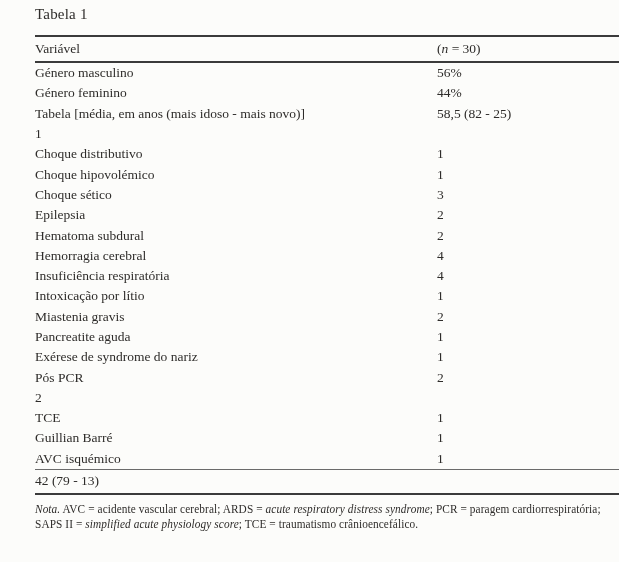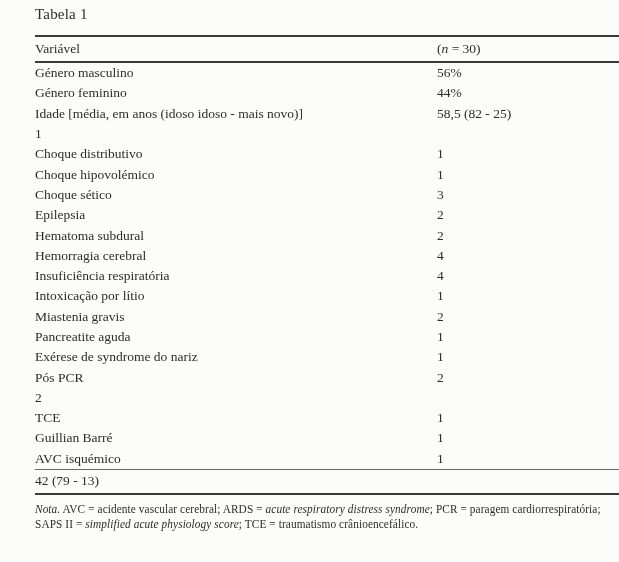--- a/index.html
+++ b/index.html
@@ -72,21 +72,21 @@
   <div class="rows">
     <div class="row">
         <span class="lbl">Género masculino</span>
         <span class="val">56%</span>
       </div>
     <div class="row">
         <span class="lbl">Género feminino</span>
         <span class="val">44%</span>
       </div>
     <div class="row">
-        <span class="lbl">Idade [média, em anos (idoso idoso - mais novo)]</span>
+        <span class="lbl">Tabela [média, em anos (mais idoso - mais novo)]</span>
         <span class="val">58,5 (82 - 25)</span>
       </div>
     <div class="row">
         <span class="val">1</span>
       </div>
     <div class="row">
         <span class="lbl">Choque distributivo</span>
         <span class="val">1</span>
       </div>
     <div class="row">

